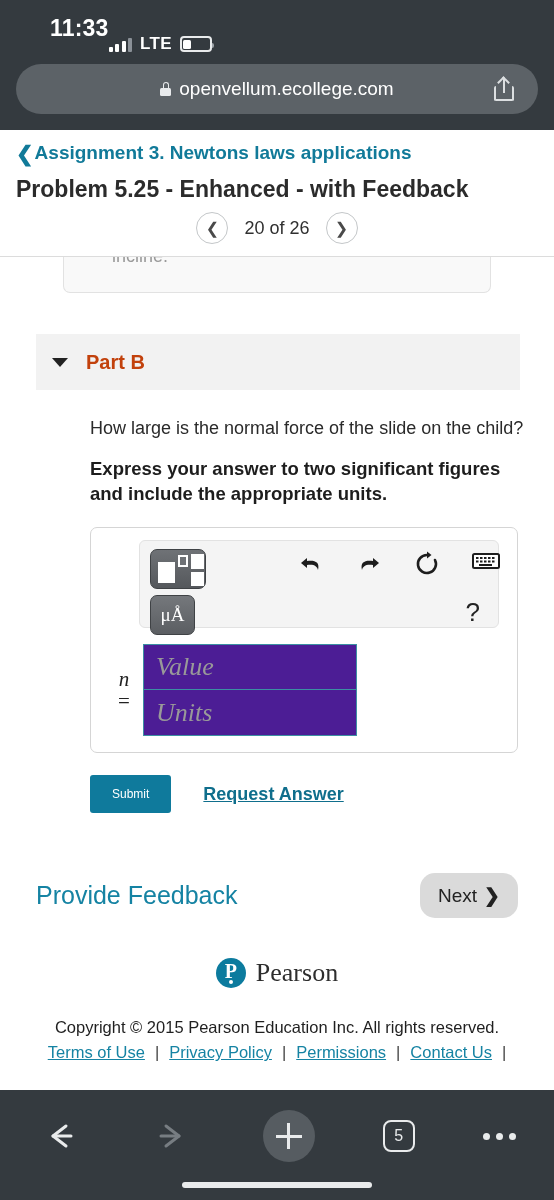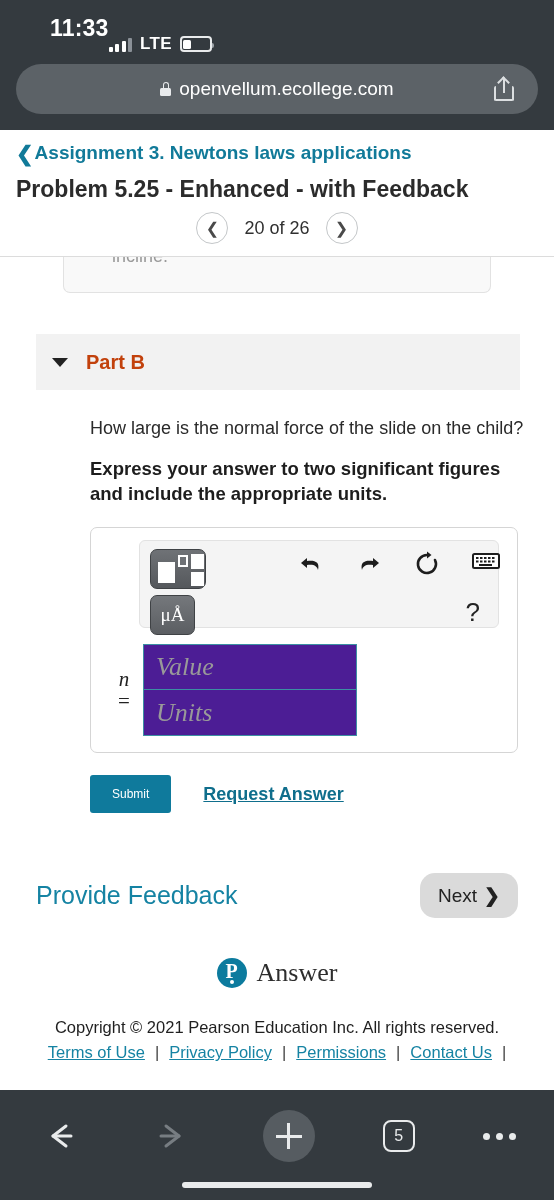--- a/index.html
+++ b/index.html
@@ -404,24 +404,24 @@
         <span>Next</span>
         <span class="nchev">❯</span>
       </button>
     </div>
 
     <div class="pearson">
       <span class="pearson-mark">
         <span class="p">P</span>
           <span class="dot"></span>
       </span>
-      <span class="pearson-word">Answer</span>
-    </div>
-
-    <div class="copyright">Copyright © 2021 Pearson Education Inc. All rights reserved.</div>
+      <span class="pearson-word">Pearson</span>
+    </div>
+
+    <div class="copyright">Copyright © 2015 Pearson Education Inc. All rights reserved.</div>
 
     <div class="foot-links">
       <a>Terms of Use</a>
       <span class="sep">|</span>
       <a>Privacy Policy</a>
       <span class="sep">|</span>
       <a>Permissions</a>
       <span class="sep">|</span>
       <a>Contact Us</a>
       <span class="sep">|</span>

